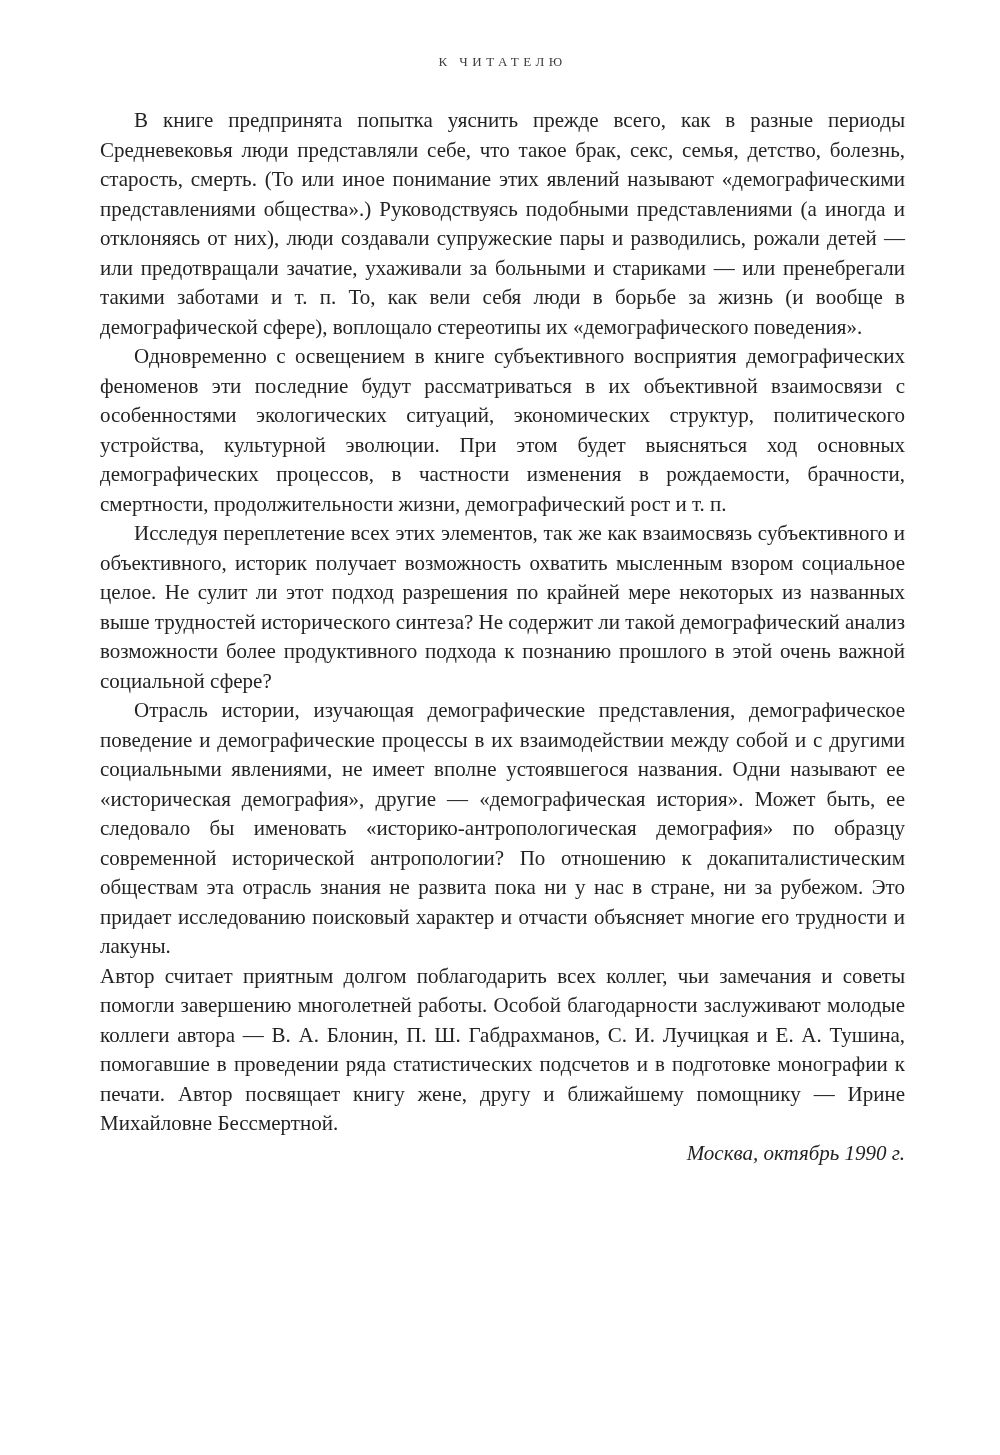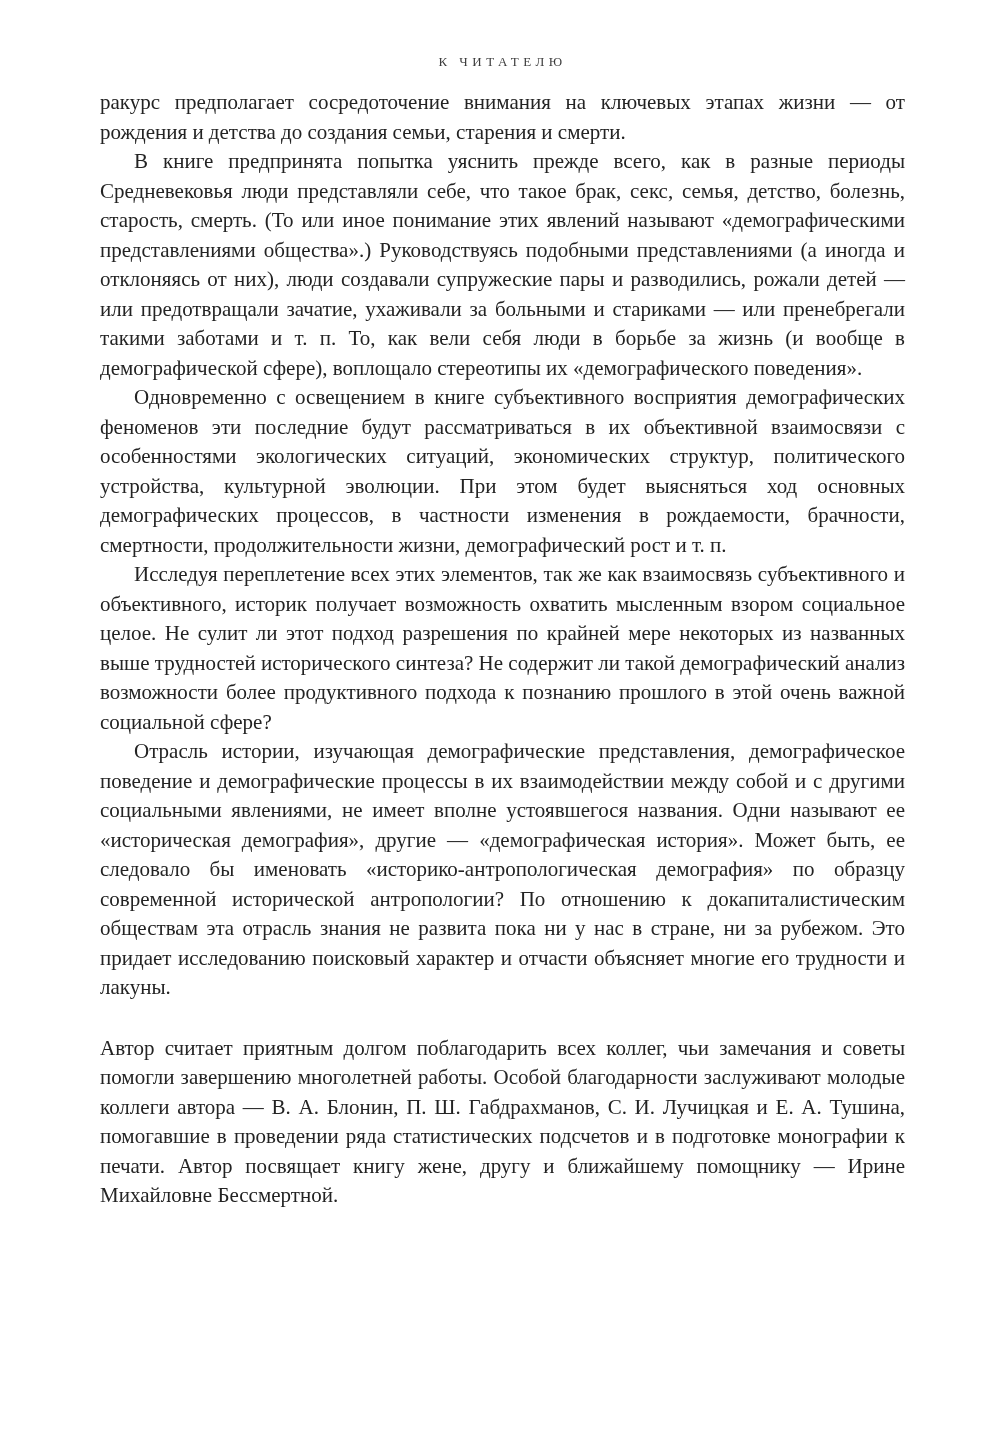--- a/index.html
+++ b/index.html
@@ -19,69 +19,68 @@
     width: 1000px;
     height: 1455px;
     padding: 54px 95px 0 100px;
     background: #ffffff;
   }
   .running-head {
     text-align: center;
     font-size: 13px;
     letter-spacing: 4.5px;
     color: #3c3c3c;
-    margin: 0 0 18px 0;
+    margin: 0 0 36px 0;
     font-variant: normal;
   }
   .body-text {
     font-size: 21px;
     line-height: 29.5px;
     text-align: justify;
     color: #232323;
   }
   .para {
     margin: 0;
     padding: 0;
   }
   .para.indent {
     text-indent: 34px;
     font-family: Liberation Serif, serif;
   }
   .para.no-indent {
     text-indent: 0;
   }
   .acknowledgment {
-    margin-top: 31px;
   }
   .dateline {
     margin: 0;
     text-align: right;
     font-style: italic;
     font-size: 21px;
     line-height: 29.5px;
     color: #232323;
   }
 </style>
 </head>
 <body>
 
 <div class="page">
 
   <div class="running-head">К ЧИТАТЕЛЮ</div>
 
   <div class="body-text">
 
-    <p class="para no-indent">ракурс предполагает сосредоточение внимания на ключевых этапах жизни — от рождения и детства до создания семьи, старения и смерти.</p>
 
     <p class="para indent">В книге предпринята попытка уяснить прежде всего, как в разные периоды Средневековья люди представляли себе, что такое брак, секс, семья, детство, болезнь, старость, смерть. (То или иное понимание этих явлений называют «демографическими представлениями общества».) Руководствуясь подобными представлениями (а иногда и отклоняясь от них), люди создавали супружеские пары и разводились, рожали детей — или предотвращали зачатие, ухаживали за больными и стариками — или пренебрегали такими заботами и т. п. То, как вели себя люди в борьбе за жизнь (и вообще в демографической сфере), воплощало стереотипы их «демографического поведения».</p>
 
     <p class="para indent">Одновременно с освещением в книге субъективного восприятия демографических феноменов эти последние будут рассматриваться в их объективной взаимосвязи с особенностями экологических ситуаций, экономических структур, политического устройства, культурной эволюции. При этом будет выясняться ход основных демографических процессов, в частности изменения в рождаемости, брачности, смертности, продолжительности жизни, демографический рост и т. п.</p>
 
     <p class="para indent">Исследуя переплетение всех этих элементов, так же как взаимосвязь субъективного и объективного, историк получает возможность охватить мысленным взором социальное целое. Не сулит ли этот подход разрешения по крайней мере некоторых из названных выше трудностей исторического синтеза? Не содержит ли такой демографический анализ возможности более продуктивного подхода к познанию прошлого в этой очень важной социальной сфере?</p>
 
     <p class="para indent">Отрасль истории, изучающая демографические представления, демографическое поведение и демографические процессы в их взаимодействии между собой и с другими социальными явлениями, не имеет вполне устоявшегося названия. Одни называют ее «историческая демография», другие — «демографическая история». Может быть, ее следовало бы именовать «историко-антропологическая демография» по образцу современной исторической антропологии? По отношению к докапиталистическим обществам эта отрасль знания не развита пока ни у нас в стране, ни за рубежом. Это придает исследованию поисковый характер и отчасти объясняет многие его трудности и лакуны.</p>
 
     <p class="para no-indent acknowledgment">Автор считает приятным долгом поблагодарить всех коллег, чьи замечания и советы помогли завершению многолетней работы. Особой благодарности заслуживают молодые коллеги автора — В. А. Блонин, П. Ш. Габдрахманов, С. И. Лучицкая и Е. А. Тушина, помогавшие в проведении ряда статистических подсчетов и в подготовке монографии к печати. Автор посвящает книгу жене, другу и ближайшему помощнику — Ирине Михайловне Бессмертной.</p>
 
+    <p class="dateline">Москва, октябрь 1990 г.</p>
 
   </div>
 
 </div>
 
 </body></html>

